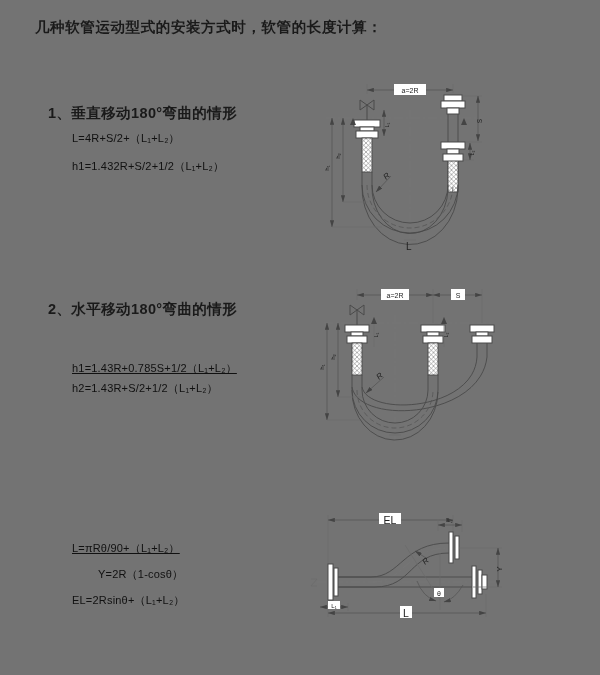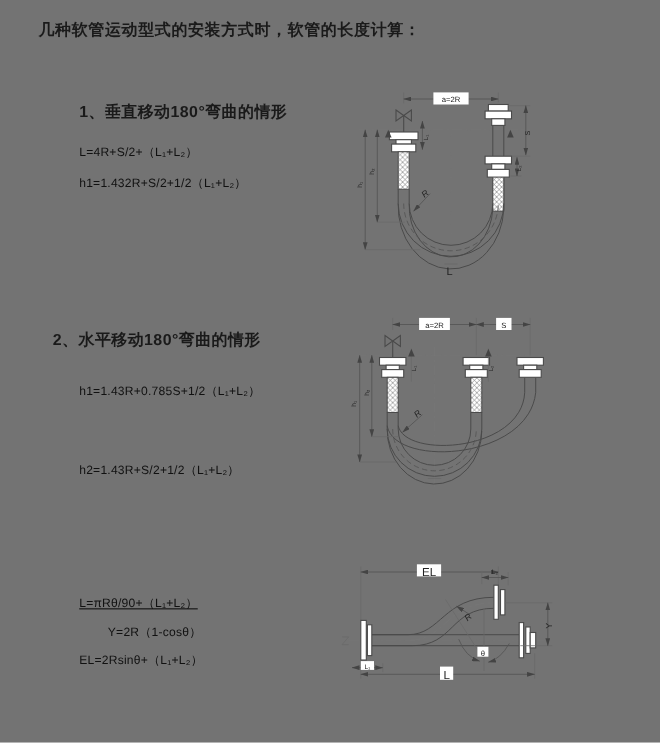--- a/index.html
+++ b/index.html
@@ -21,27 +21,27 @@
   .arrf{fill:#444;stroke:none;}
   .wbg{fill:#fff;stroke:none;}
 </style>
 </head>
 <body>
 
 <div class="page">
 
   <div class="title">几种软管运动型式的安装方式时，软管的长度计算：</div>
 
-  <div class="sec-head" style="left:48px;top:92px;margin-left:24px;">1、垂直移动180°弯曲的情形</div>
+  <div class="sec-head" style="left:48px;top:104px;">1、垂直移动180°弯曲的情形</div>
   <div class="formula" style="left:72px;top:131px;">L=4R+S/2+（L₁+L₂）</div>
   <div class="formula" style="left:72px;top:159px;">h1=1.432R+S/2+1/2（L₁+L₂）</div>
 
   <div class="sec-head" style="left:48px;top:300px;">2、水平移动180°弯曲的情形</div>
-  <div class="formula" style="left:72px;top:348px;">h1=1.43R+0.785S+1/2（L₁+L₂）</div>
-  <div class="formula" style="left:72px;top:381px;margin-top:39px;">h2=1.43R+S/2+1/2（L₁+L₂）</div>
+  <div class="formula" style="left:72px;top:361px;text-decoration:underline;">h1=1.43R+0.785S+1/2（L₁+L₂）</div>
+  <div class="formula" style="left:72px;top:381px;">h2=1.43R+S/2+1/2（L₁+L₂）</div>
 
   <div class="formula" style="left:72px;top:541px;text-decoration:underline;">L=πRθ/90+（L₁+L₂）</div>
   <div class="formula" style="left:72px;top:567px;margin-left:26px;">Y=2R（1-cosθ）</div>
   <div class="formula" style="left:72px;top:593px;">EL=2Rsinθ+（L₁+L₂）</div>
 
   <svg style="left:312px;top:80px;" width="280" height="175" viewBox="0 0 280 175">
     <defs>
       <marker id="ar1" viewBox="0 0 10 6" refX="9.5" refY="3" markerWidth="9" markerHeight="5.4" orient="auto-start-reverse">
           <path d="M0,0 L10,3 L0,6 Z" fill="#444"></path>
         </marker>

